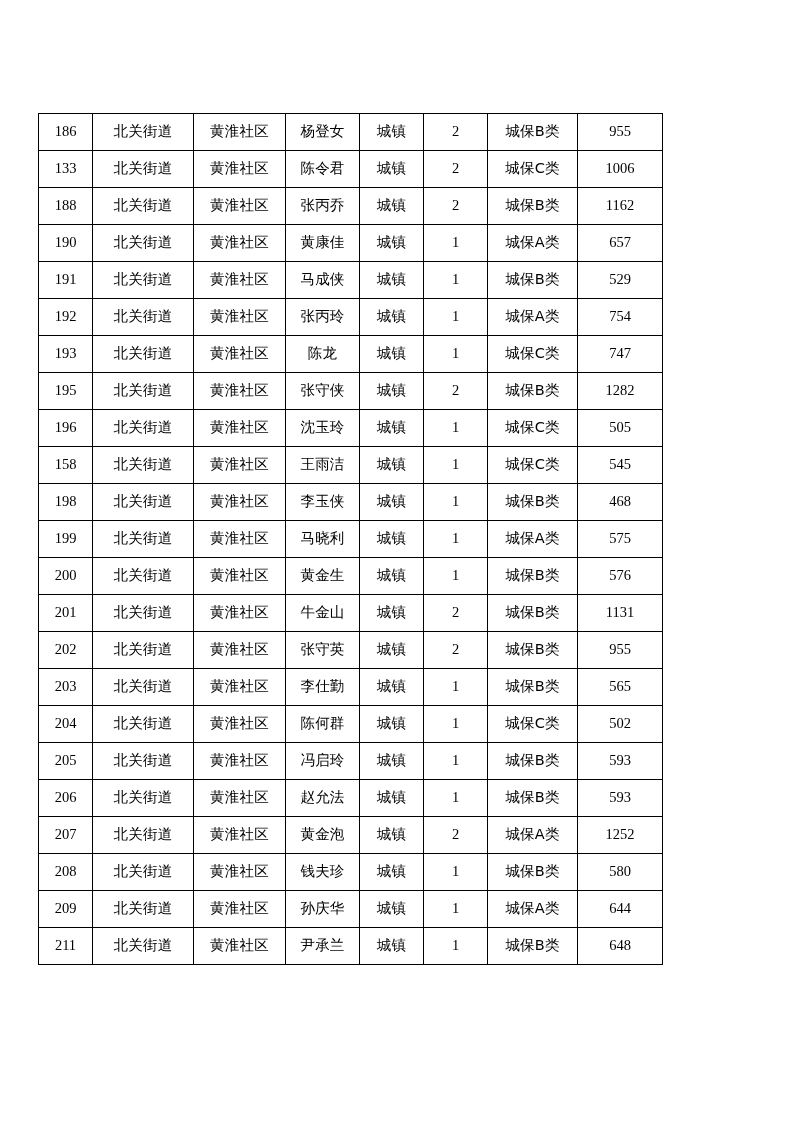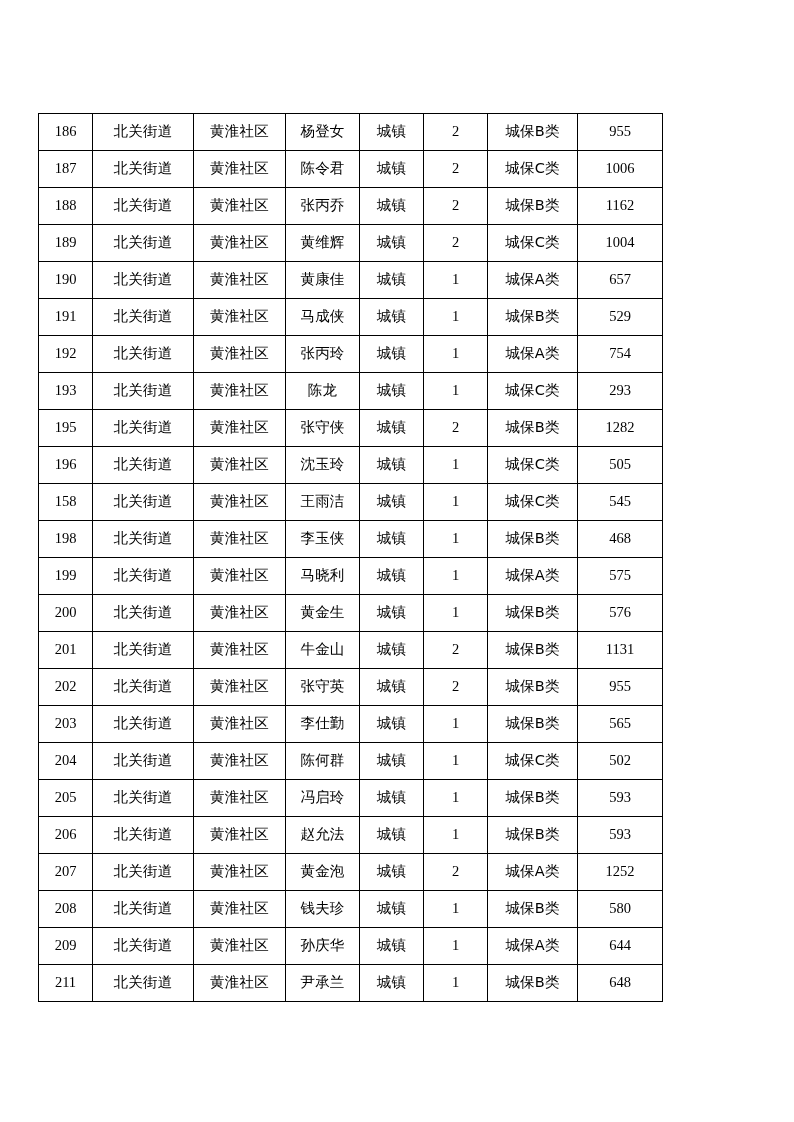--- a/index.html
+++ b/index.html
@@ -82,50 +82,40 @@
             <td class="num">186</td>
             <td class="cn">北关街道</td>
             <td class="cn">黄淮社区</td>
             <td class="cn">杨登女</td>
             <td class="cn">城镇</td>
             <td class="count">2</td>
             <td class="cn">城保B类</td>
             <td class="amount">955</td>
           </tr>
           <tr>
-            <td class="num">187</td>
+            <td class="num">133</td>
             <td class="cn">北关街道</td>
             <td class="cn">黄淮社区</td>
             <td class="cn">陈令君</td>
             <td class="cn">城镇</td>
             <td class="count">2</td>
             <td class="cn">城保C类</td>
             <td class="amount">1006</td>
           </tr>
           <tr>
             <td class="num">188</td>
             <td class="cn">北关街道</td>
             <td class="cn">黄淮社区</td>
             <td class="cn">张丙乔</td>
             <td class="cn">城镇</td>
             <td class="count">2</td>
             <td class="cn">城保B类</td>
             <td class="amount">1162</td>
           </tr>
           <tr>
-            <td class="num">189</td>
-            <td class="cn">北关街道</td>
-            <td class="cn">黄淮社区</td>
-            <td class="cn">黄维辉</td>
-            <td class="cn">城镇</td>
-            <td class="count">2</td>
-            <td class="cn">城保C类</td>
-            <td class="amount">1004</td>
-          </tr>
-          <tr>
             <td class="num">190</td>
             <td class="cn">北关街道</td>
             <td class="cn">黄淮社区</td>
             <td class="cn">黄康佳</td>
             <td class="cn">城镇</td>
             <td class="count">1</td>
             <td class="cn">城保A类</td>
             <td class="amount">657</td>
           </tr>
           <tr>
@@ -149,21 +139,21 @@
             <td class="amount">754</td>
           </tr>
           <tr>
             <td class="num">193</td>
             <td class="cn">北关街道</td>
             <td class="cn">黄淮社区</td>
             <td class="cn">陈龙</td>
             <td class="cn">城镇</td>
             <td class="count">1</td>
             <td class="cn">城保C类</td>
-            <td class="amount">293</td>
+            <td class="amount">747</td>
           </tr>
           <tr>
             <td class="num">195</td>
             <td class="cn">北关街道</td>
             <td class="cn">黄淮社区</td>
             <td class="cn">张守侠</td>
             <td class="cn">城镇</td>
             <td class="count">2</td>
             <td class="cn">城保B类</td>
             <td class="amount">1282</td>

